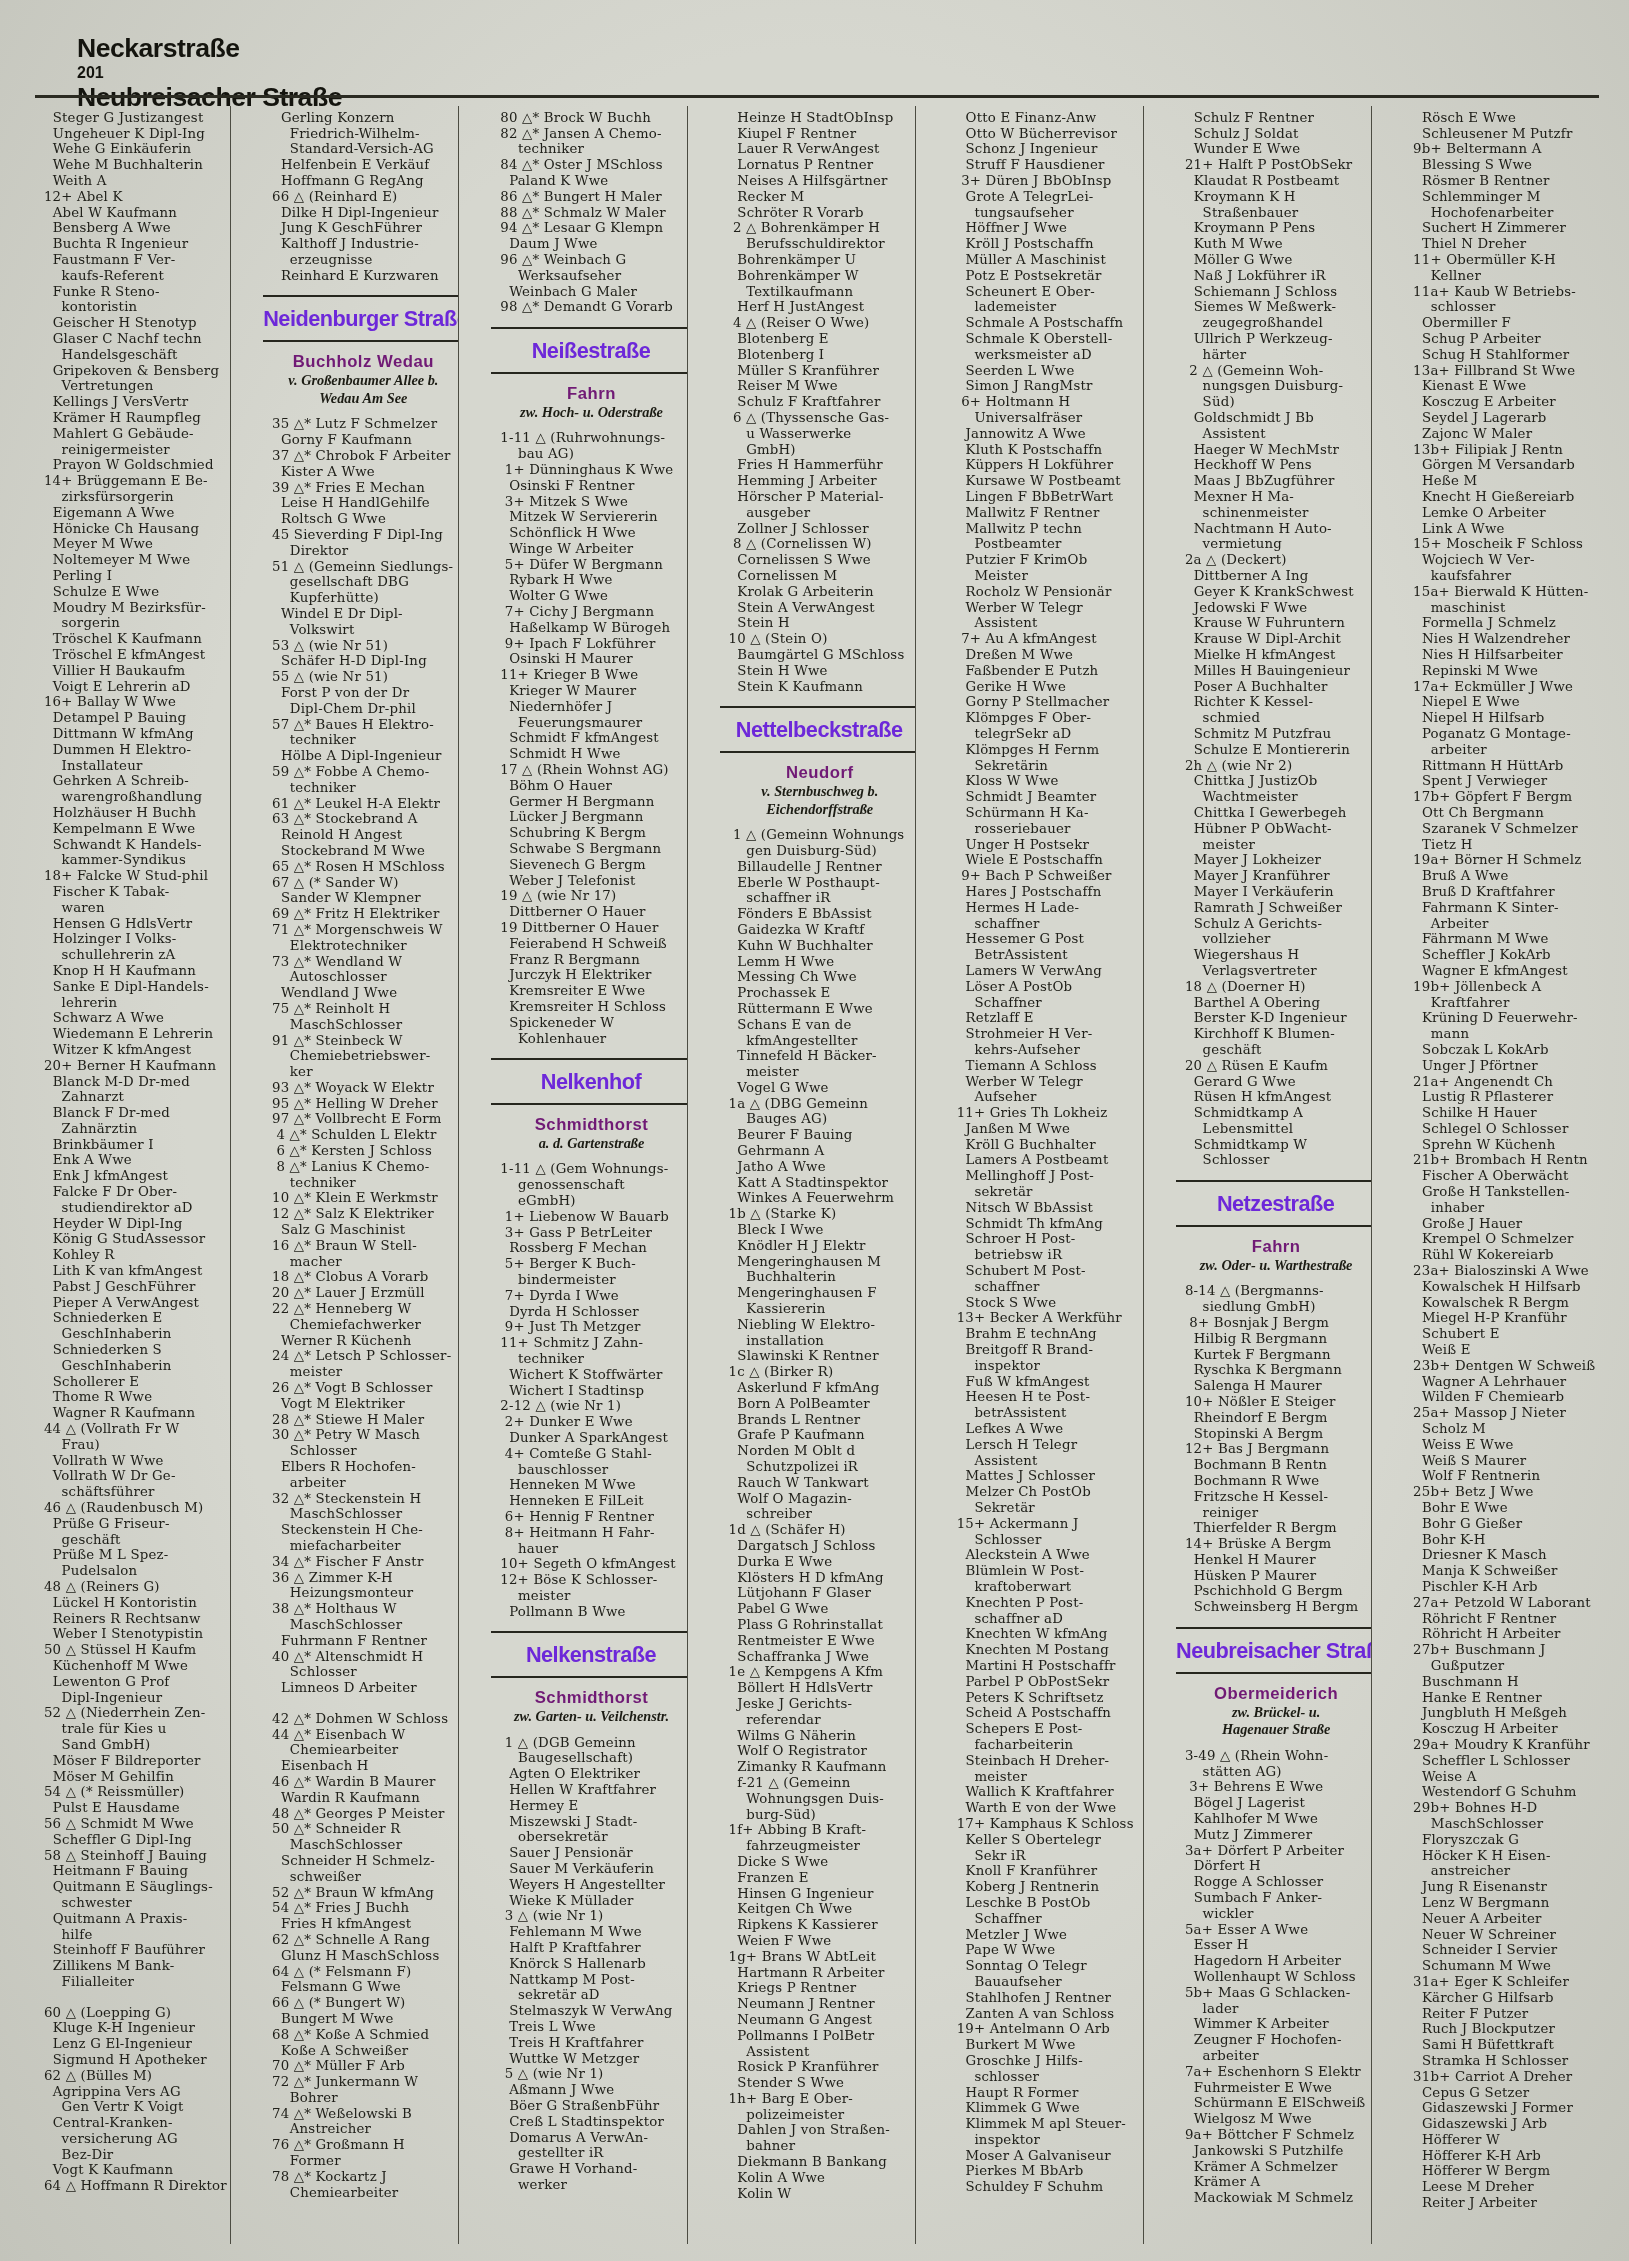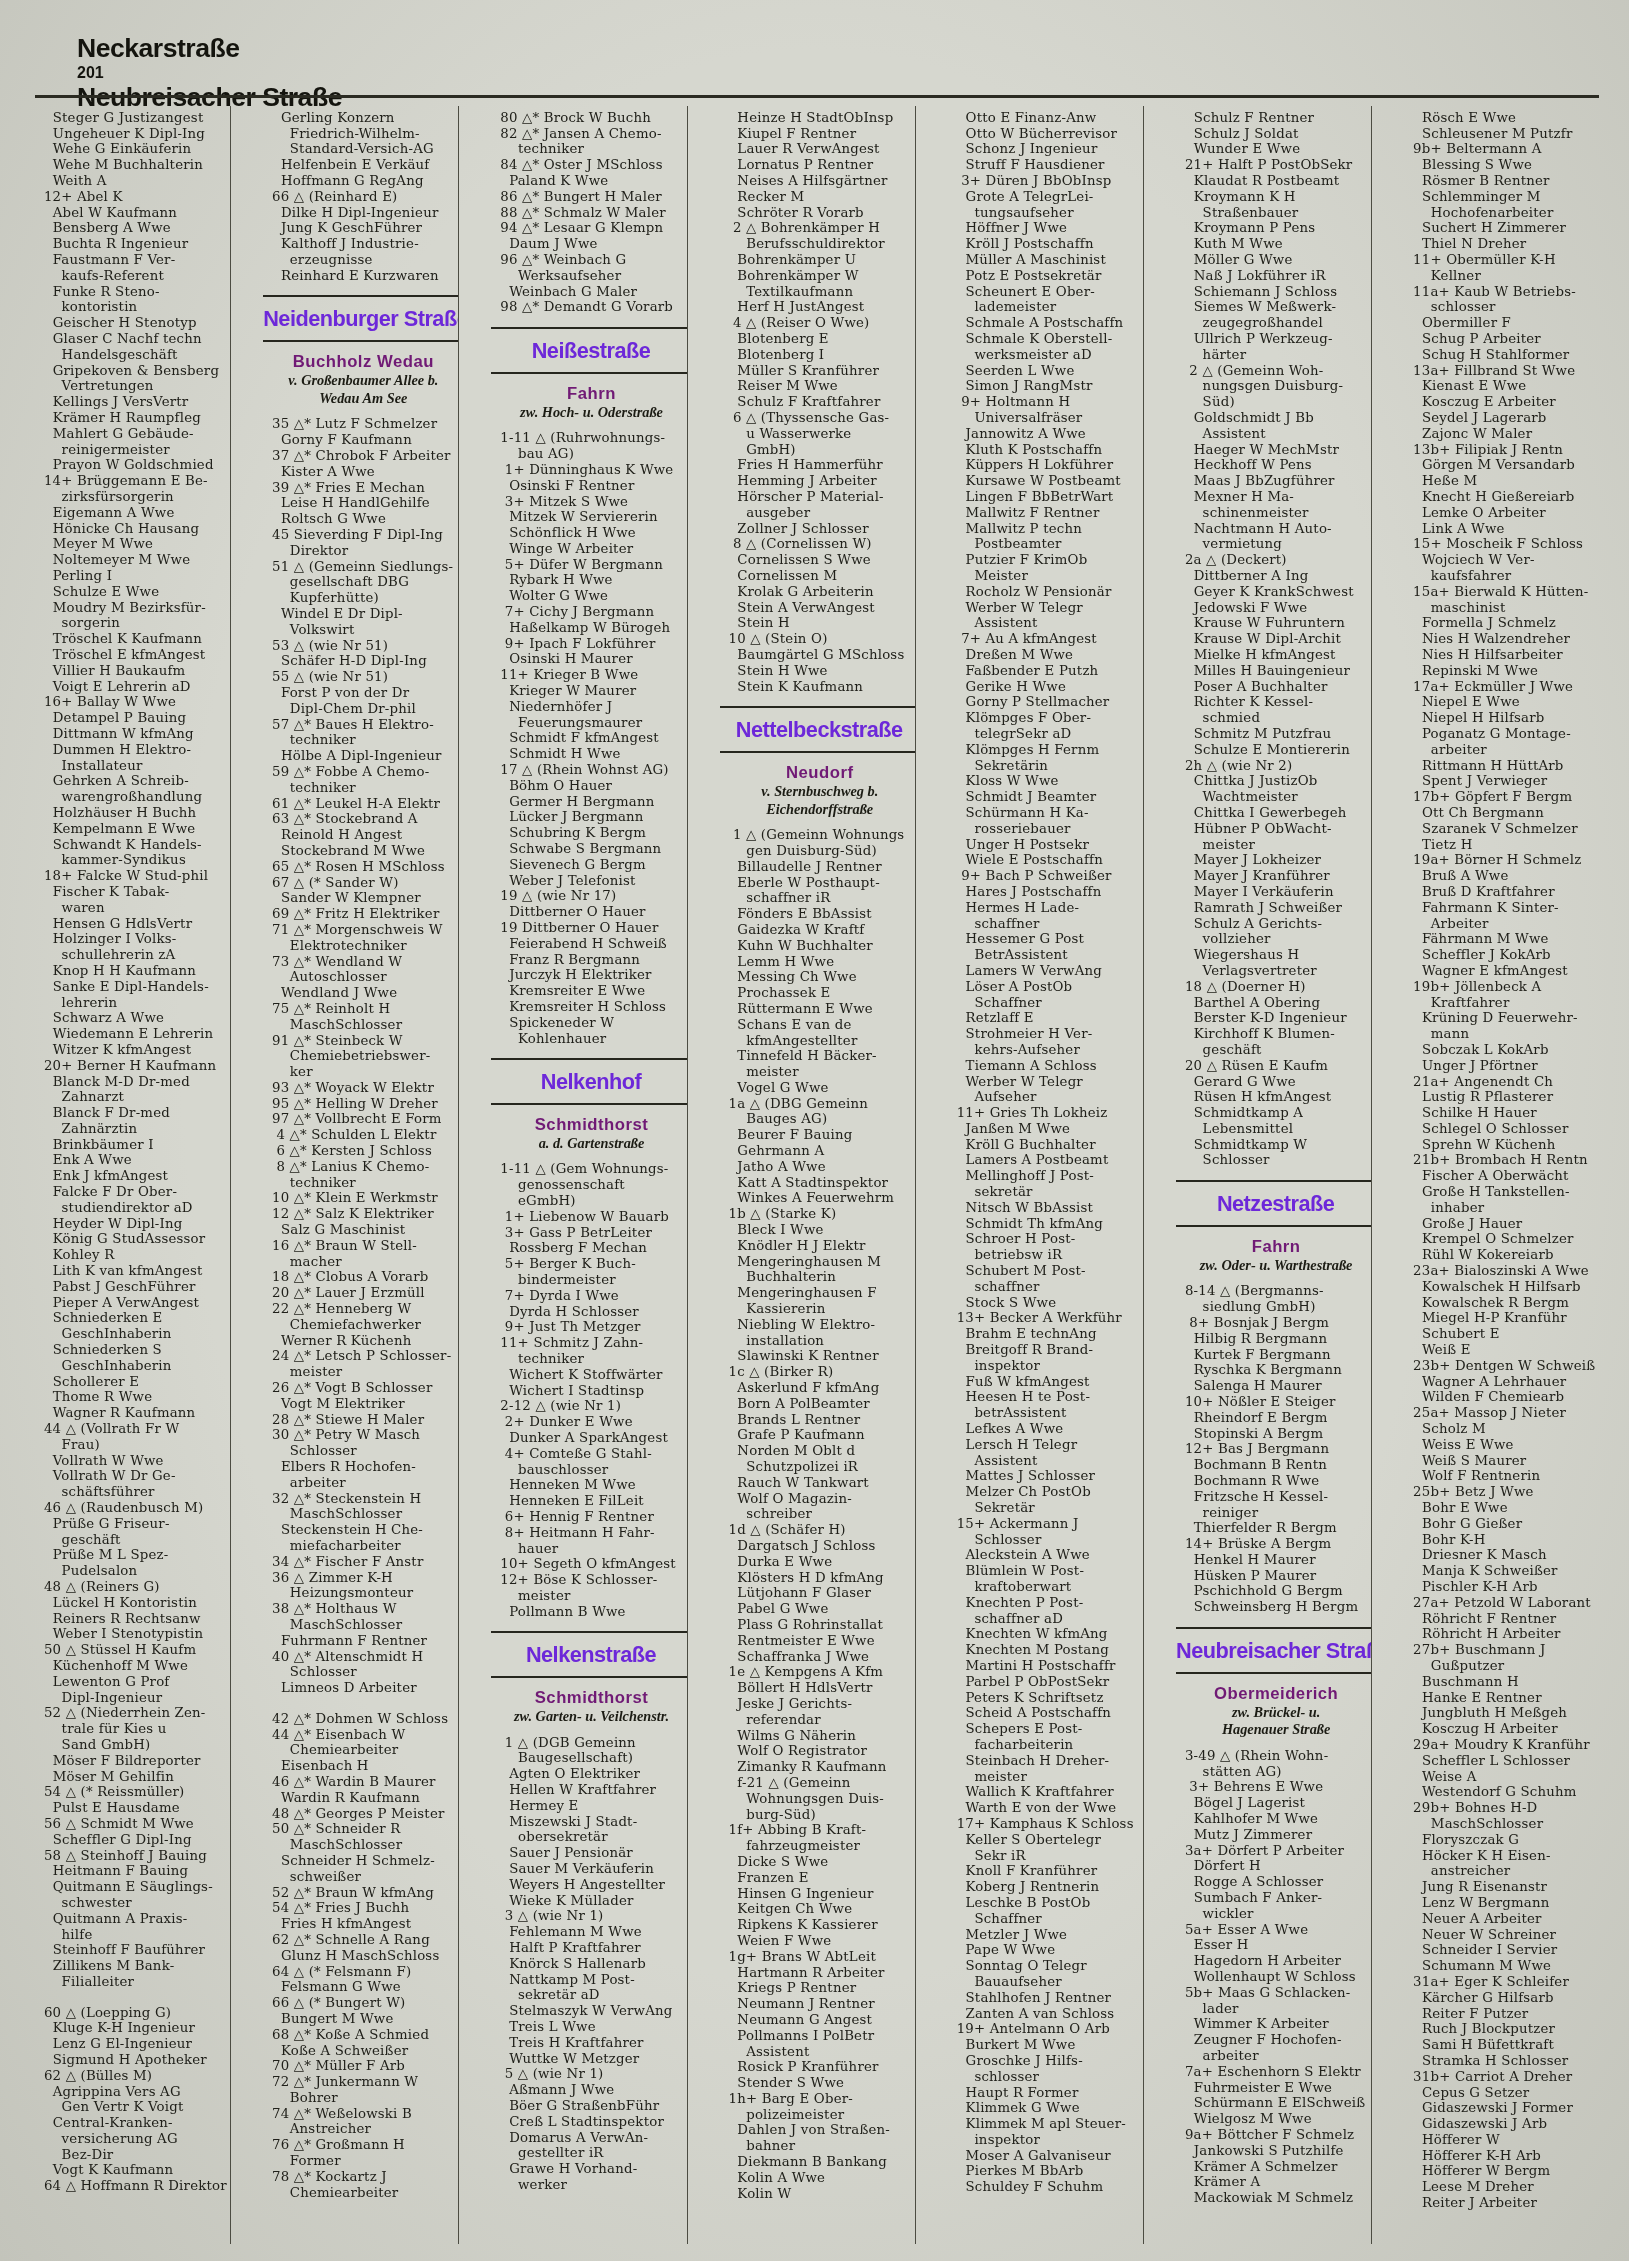--- a/index.html
+++ b/index.html
@@ -590,21 +590,21 @@
       <div class="line">  Kröll J Postschaffn</div>
       <div class="line">  Müller A Maschinist</div>
       <div class="line">  Potz E Postsekretär</div>
       <div class="line">  Scheunert E Ober-</div>
       <div class="line">    lademeister</div>
       <div class="line">  Schmale A Postschaffn</div>
       <div class="line">  Schmale K Oberstell-</div>
       <div class="line">    werksmeister aD</div>
       <div class="line">  Seerden L Wwe</div>
       <div class="line">  Simon J RangMstr</div>
-      <div class="line"> 9+ Holtmann H</div>
+      <div class="line"> 6+ Holtmann H</div>
       <div class="line">    Universalfräser</div>
       <div class="line">  Jannowitz A Wwe</div>
       <div class="line">  Kluth K Postschaffn</div>
       <div class="line">  Küppers H Lokführer</div>
       <div class="line">  Kursawe W Postbeamt</div>
       <div class="line">  Lingen F BbBetrWart</div>
       <div class="line">  Mallwitz F Rentner</div>
       <div class="line">  Mallwitz P techn</div>
       <div class="line">    Postbeamter</div>
       <div class="line">  Putzier F KrimOb</div>

